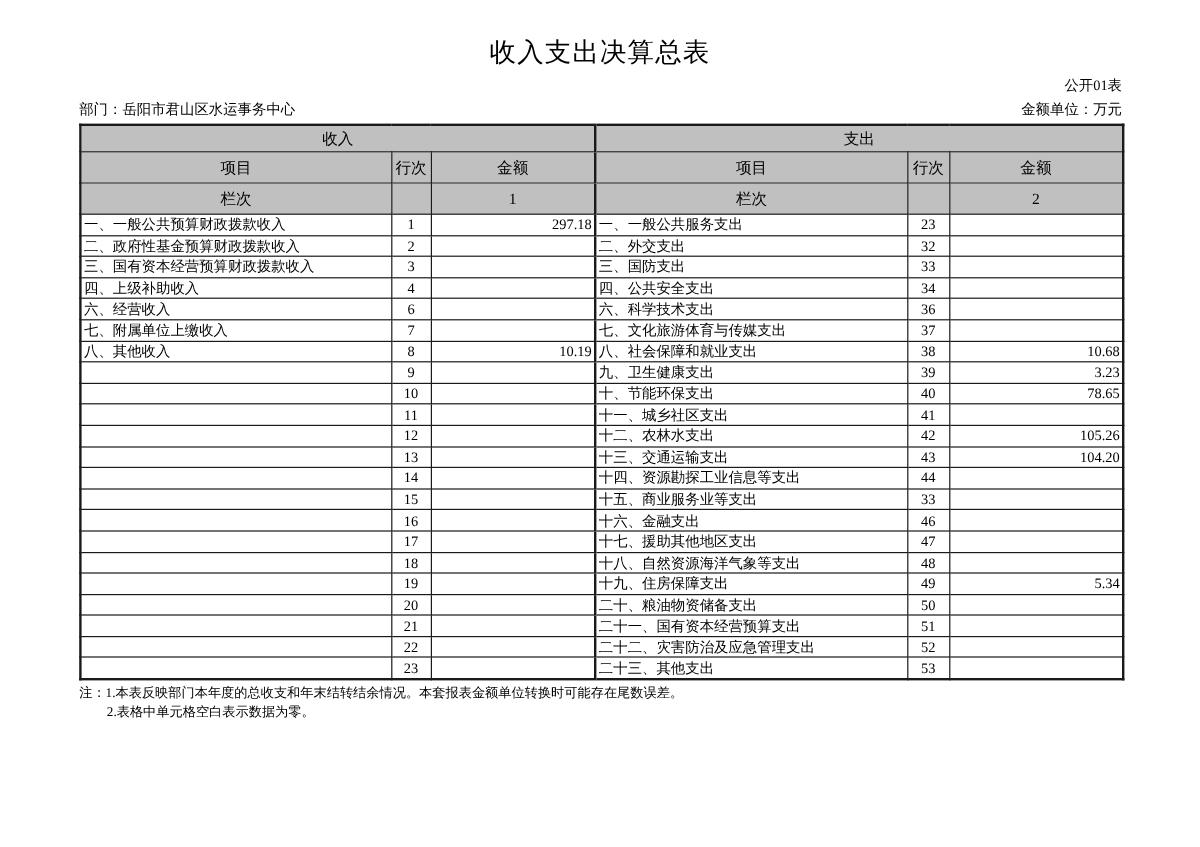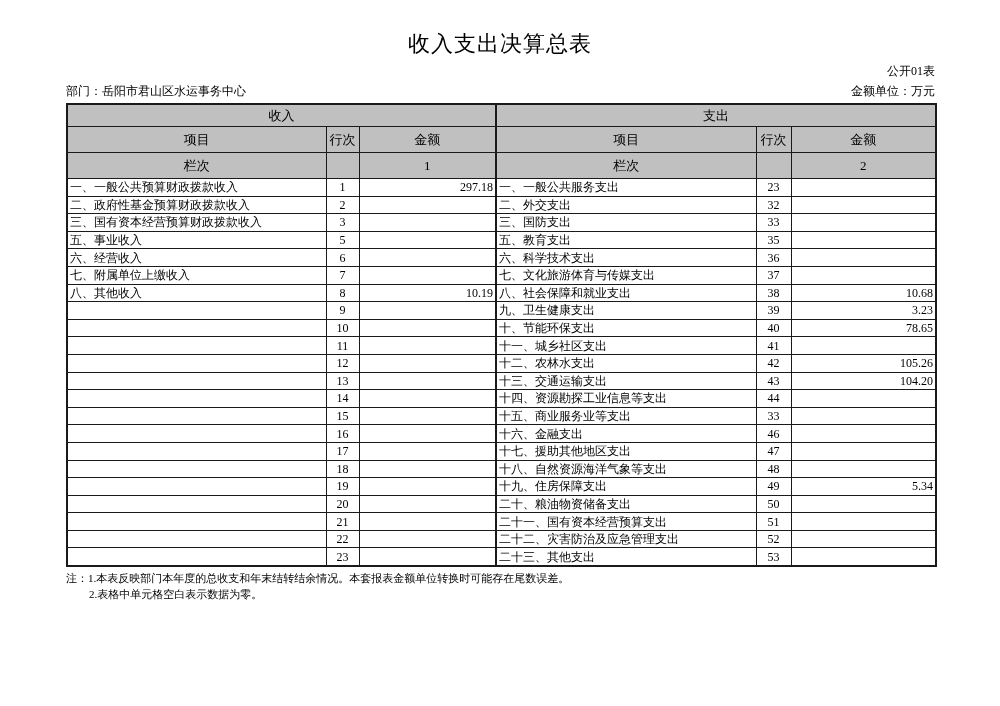--- a/index.html
+++ b/index.html
@@ -144,25 +144,25 @@
   </tr>
         <tr>
     <td class="item">三、国有资本经营预算财政拨款收入</td>
     <td class="rowno">3</td>
     <td class="amt"></td>
     <td class="item sec-start">三、国防支出</td>
     <td class="rowno">33</td>
     <td class="amt"></td>
   </tr>
         <tr>
-    <td class="item">五、事业收入</td>
-    <td class="rowno">5</td>
-    <td class="amt"></td>
-    <td class="item sec-start">五、教育支出</td>
-    <td class="rowno">35</td>
+    <td class="item">四、上级补助收入</td>
+    <td class="rowno">4</td>
+    <td class="amt"></td>
+    <td class="item sec-start">四、公共安全支出</td>
+    <td class="rowno">34</td>
     <td class="amt"></td>
   </tr>
         <tr>
     <td class="item">六、经营收入</td>
     <td class="rowno">6</td>
     <td class="amt"></td>
     <td class="item sec-start">六、科学技术支出</td>
     <td class="rowno">36</td>
     <td class="amt"></td>
   </tr>

